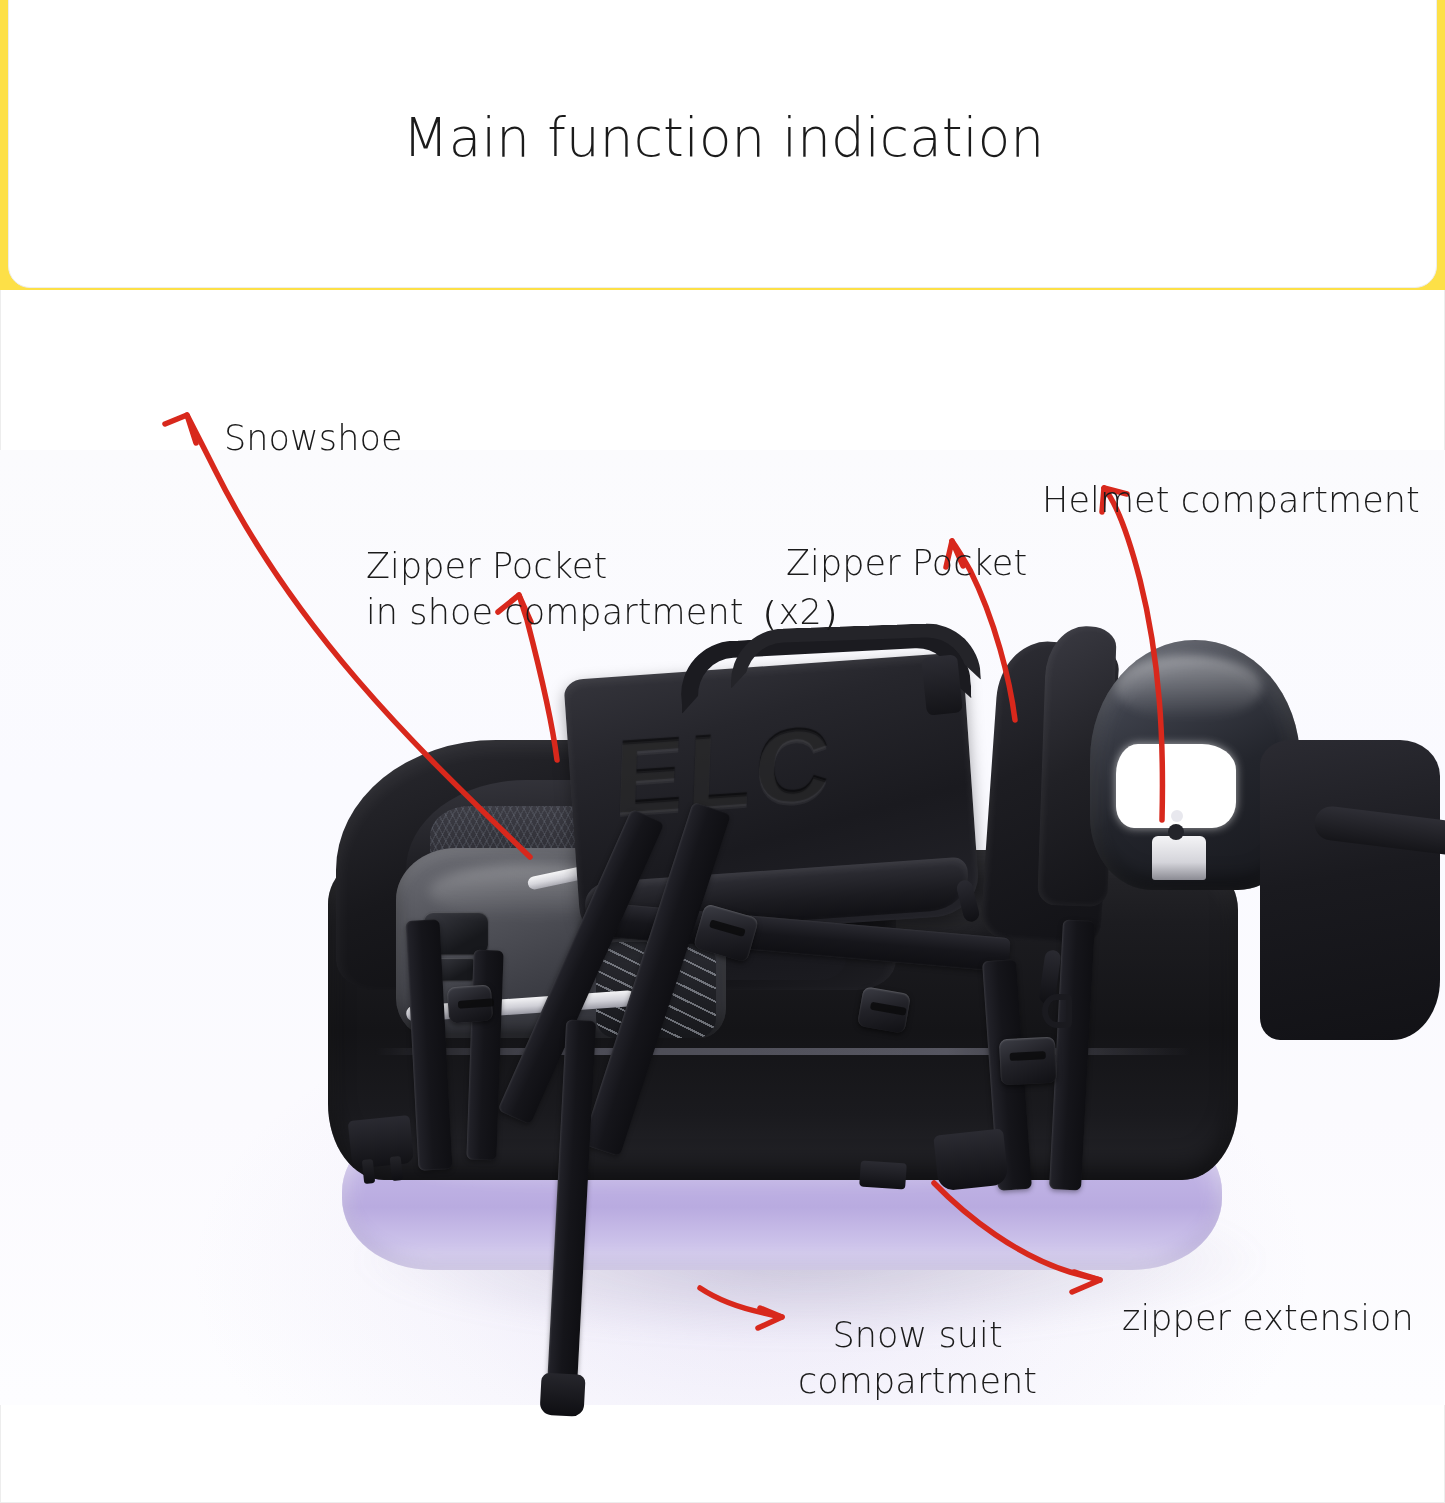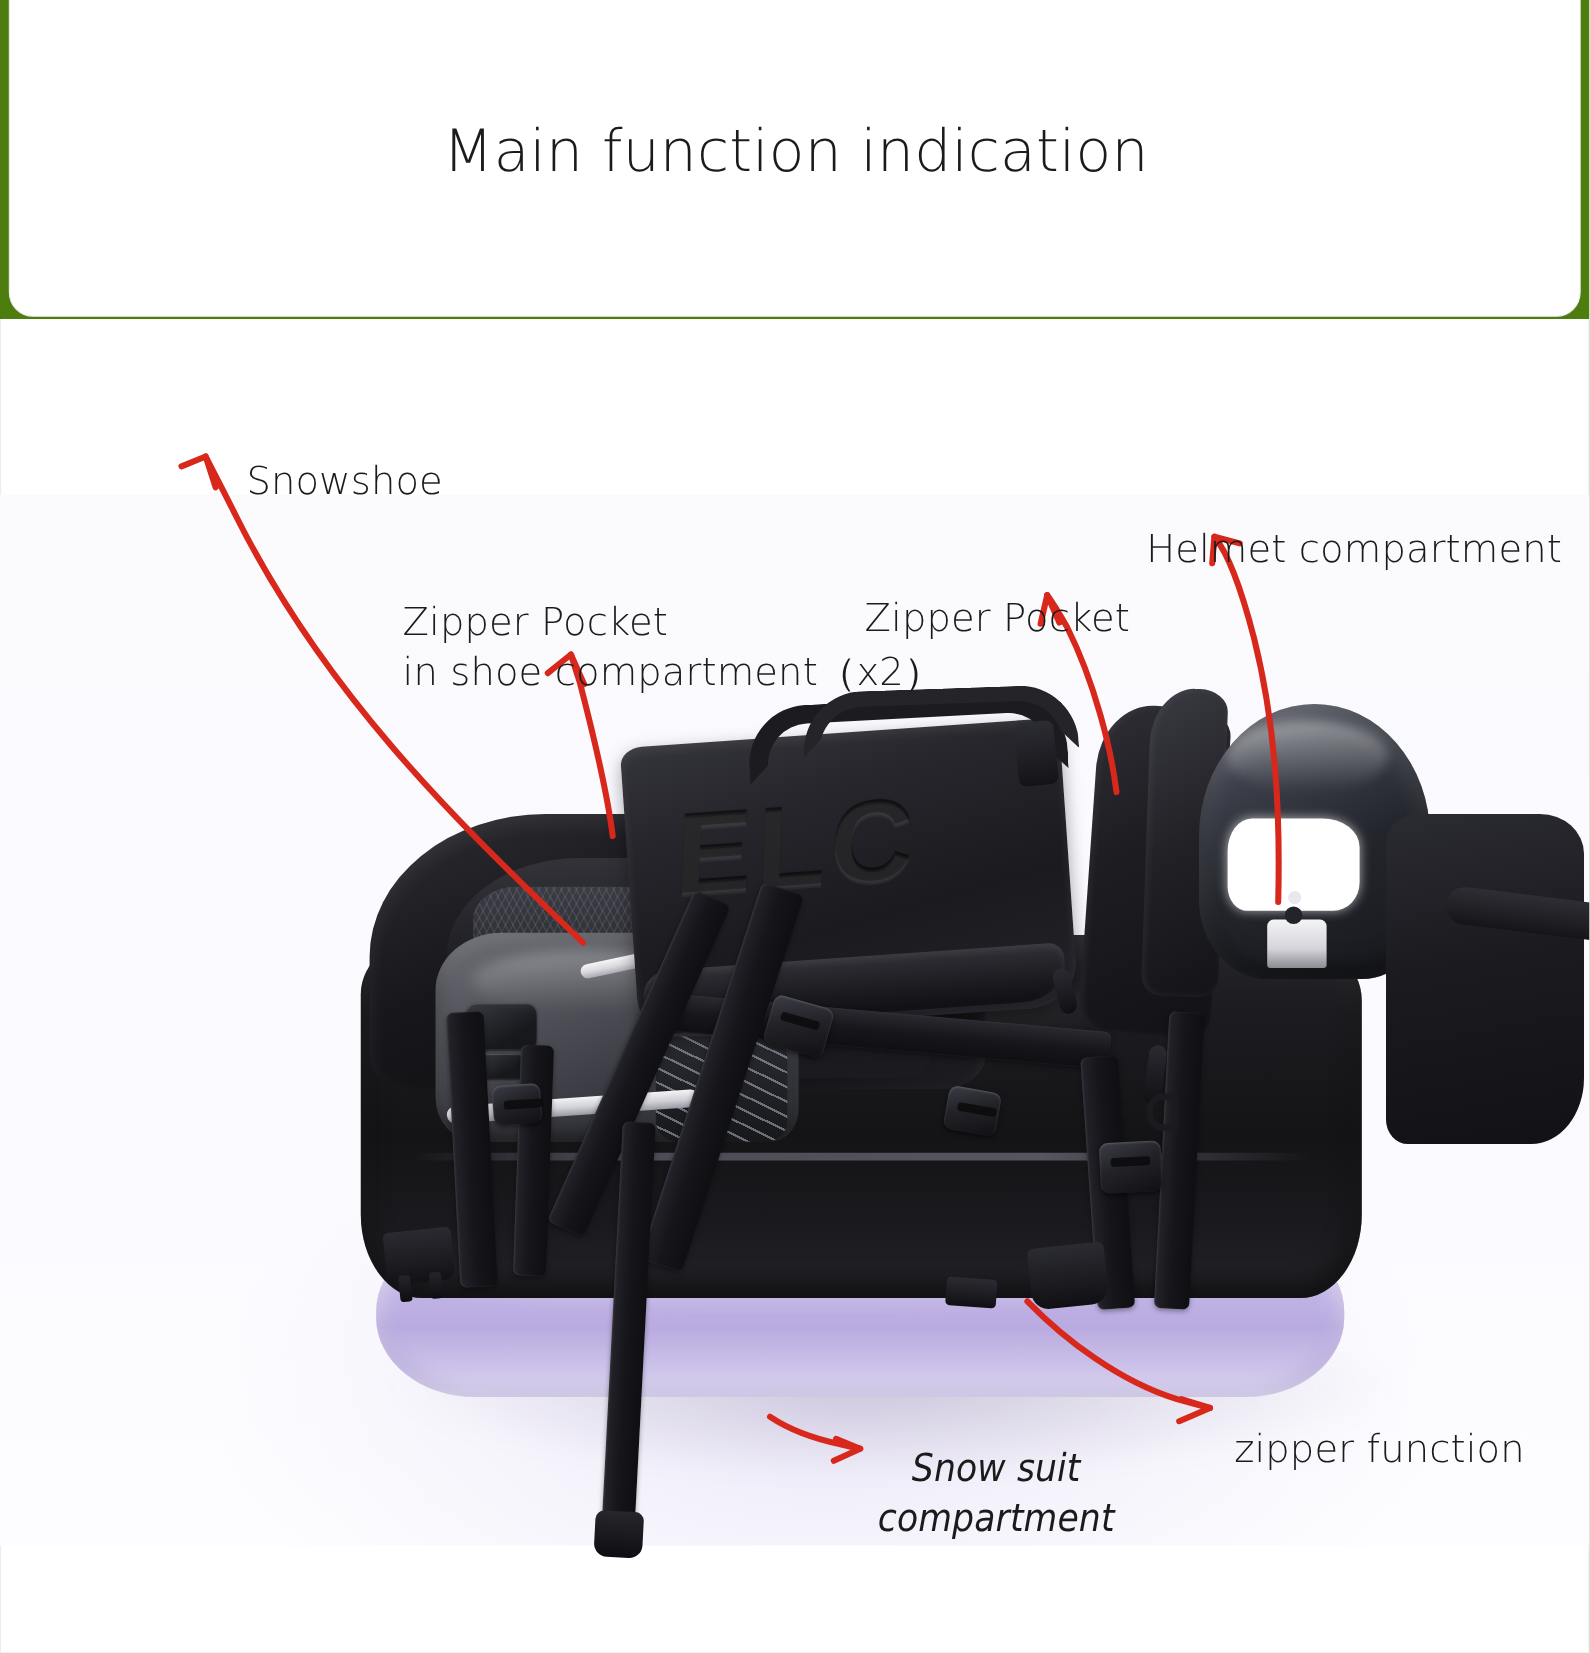--- a/index.html
+++ b/index.html
@@ -9,21 +9,21 @@
   }
   body {
     font-family: "Liberation Sans", sans-serif;
     -webkit-font-smoothing: antialiased;
   }
 
   .page {
     position: relative;
     width: 1445px;
     height: 1503px;
-    background: #4d7c0f;
+    background: #fde047;
     overflow: hidden;
   }
 
   
   .header-card {
     position: absolute;
     left: 8px;
     top: -24px;
     width: 1429px;
     height: 312px;
@@ -639,21 +639,21 @@
     font-size: 35px;
     line-height: 46px;
     white-space: pre-line;
     letter-spacing: 0.1px;
     margin-top: 37px;
   }
   .label-snowshoe        { left: 224px;  top: 378px; }
   .label-zipper-shoe     { left: 366px;  top: 506px; }
   .label-zipper-pocket   { left: 786px;  top: 503px; }
   .label-helmet          { left: 1042px; top: 440px; }
-  .label-snowsuit        { left: 798px;  top: 1275px; text-align: center; font-style: italic; }
+  .label-snowsuit        { left: 798px;  top: 1275px; text-align: center; }
   .label-zipper-ext      { left: 1122px; top: 1258px; }
 </style>
 </head>
 <body>
 
 <div class="page">
 
   <div class="header-card">
     <div class="page-title">Main function indication</div>
   </div>
@@ -770,16 +770,16 @@
     <div class="label label-zipper-shoe">Zipper Pocket
 in shoe compartment（x2）</div>
 
     <div class="label label-zipper-pocket">Zipper Pocket</div>
 
     <div class="label label-helmet">Helmet compartment</div>
 
     <div class="label label-snowsuit">Snow suit
 compartment</div>
 
-    <div class="label label-zipper-ext">zipper function</div>
+    <div class="label label-zipper-ext">zipper extension</div>
   </div>
 
 </div>
 
 </body></html>

